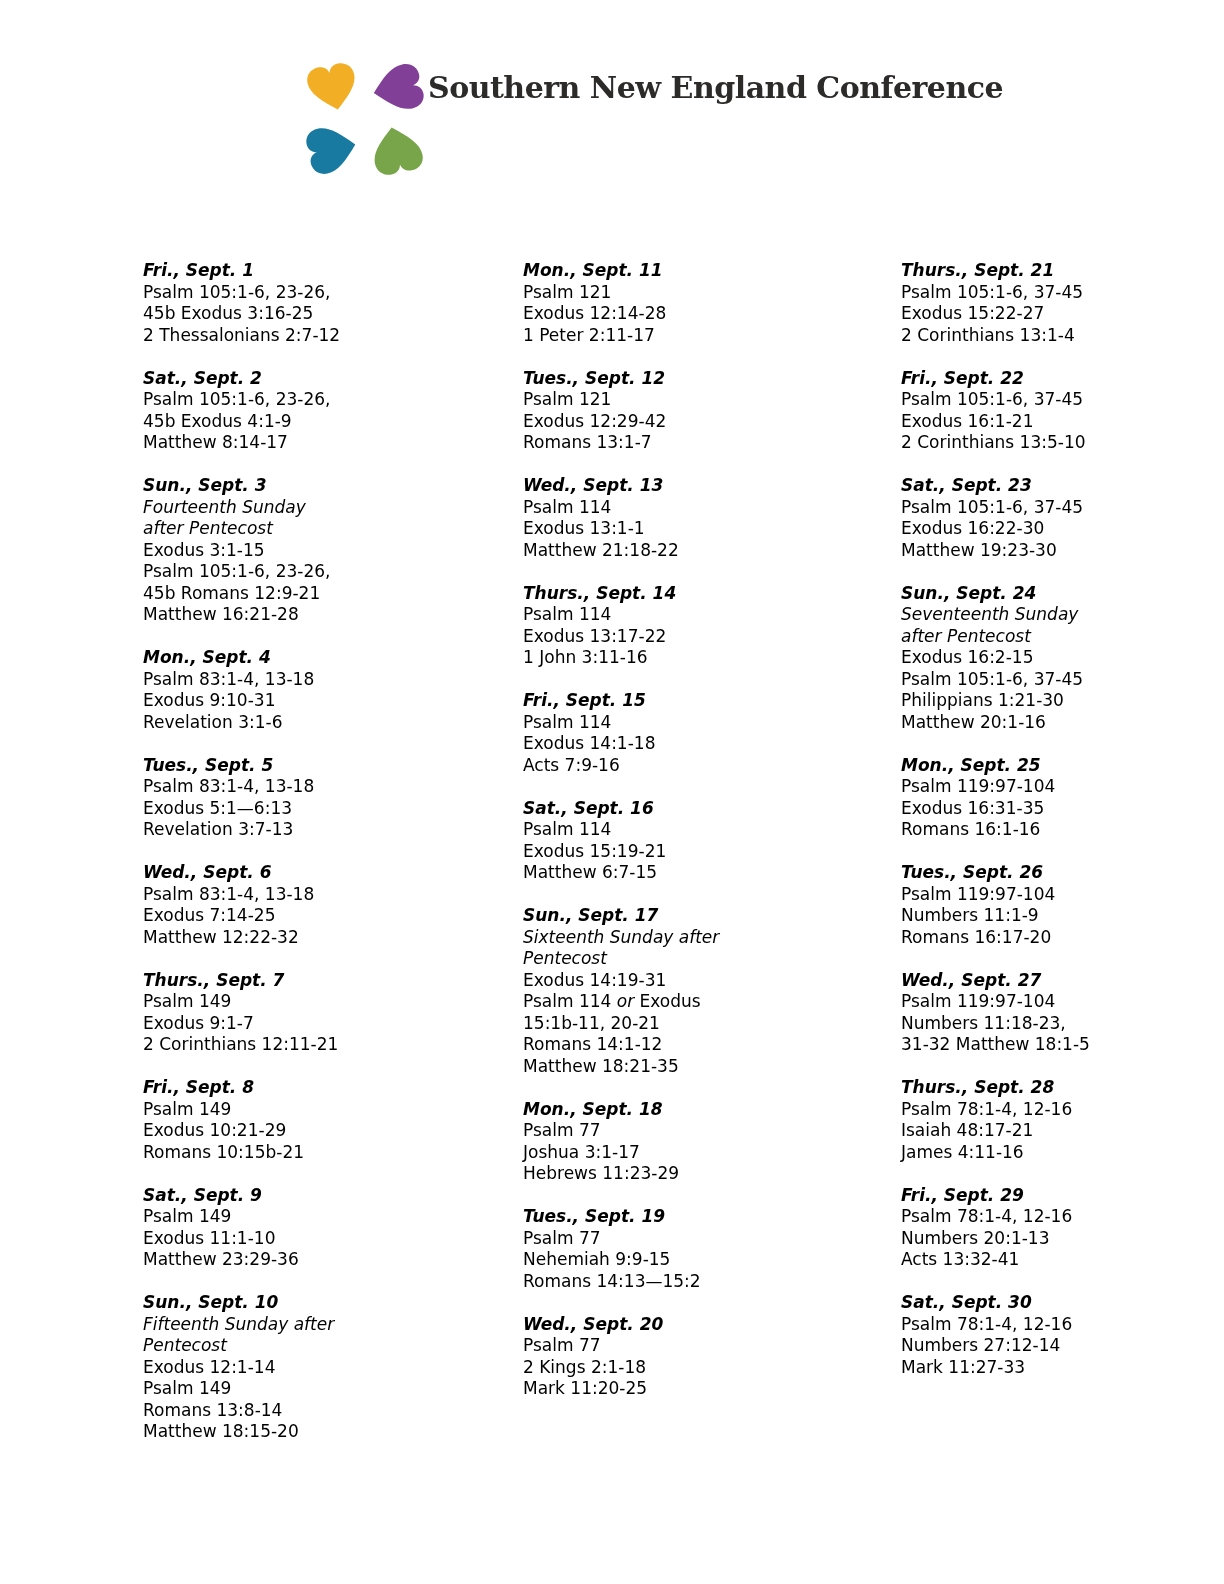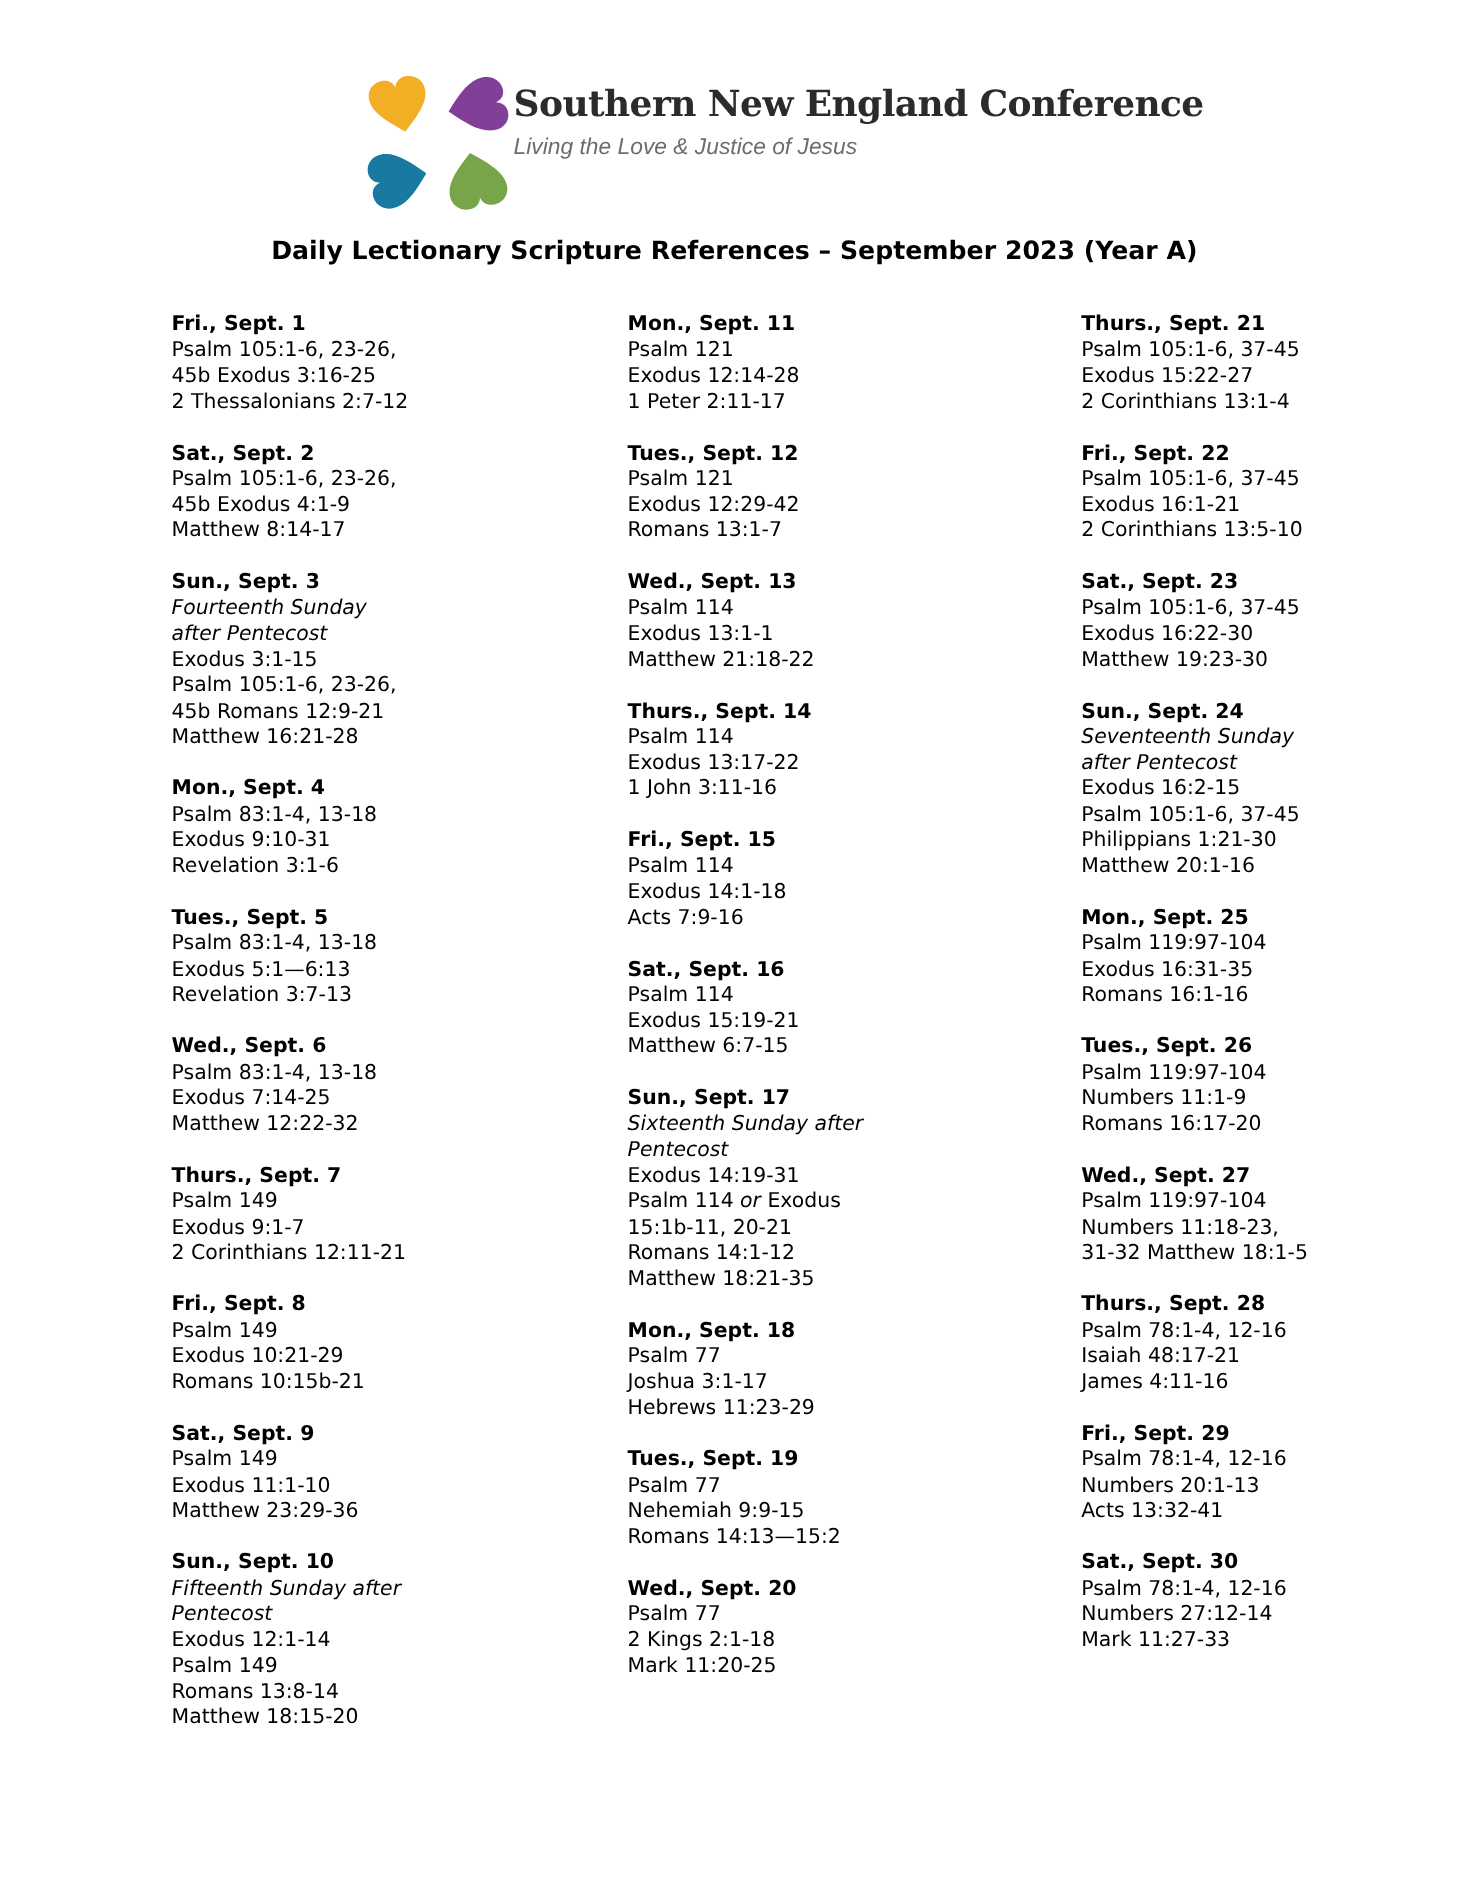--- a/index.html
+++ b/index.html
@@ -45,20 +45,21 @@
   
   .col { position: absolute; top: 260px; width: 360px; }
   .col1 { left: 143px; }
   .col2 { left: 523px; }
   .col3 { left: 901px; }
 
   .entry { margin-bottom: 21.5px; }
   .day {
     font-weight: bold; font-size: 17px; line-height: 21.5px;
     white-space: nowrap;
+    font-style: italic;
   }
   .line { font-size: 17px; line-height: 21.5px; white-space: nowrap; }
   .it { font-style: italic; }
 </style>
 </head>
 <body>
 
 <div class="page">
 
   <svg class="logo-hearts" viewBox="0 0 120 114" xmlns="http://www.w3.org/2000/svg">
@@ -66,24 +67,22 @@
       <path id="heart" d="M50 92 C 24 69, 6 51, 6 30 C 6 13, 19 4, 31 4 C 41 4, 48 10, 50 19 C 52 10, 59 4, 69 4 C 81 4, 94 13, 94 30 C 94 51, 76 69, 50 92 Z"></path>
     </defs>
     <use href="#heart" fill="#F2AE24" transform="translate(0,0) scale(0.55,0.52) rotate(-12,50,50)"></use>
     <use href="#heart" fill="#823F98" transform="translate(64,0) scale(0.56,0.52) rotate(78,50,50)"></use>
     <use href="#heart" fill="#1879A1" transform="translate(0,61) scale(0.55,0.53) rotate(258,50,50)"></use>
     <use href="#heart" fill="#78A44A" transform="translate(64,61) scale(0.56,0.53) rotate(168,50,50)"></use>
   </svg>
 
   <div class="logo-text">
     <div class="org-name">Southern New England Conference</div>
-    <div class="tagline">Living the Love &amp; Justice of Jesus</div>
   </div>
 
-  <div class="doc-title">Daily Lectionary Scripture References – September 2023 (Year A)</div>
 
   <div class="col col1">
       <div class="entry">
         <div class="day">Fri., Sept. 1</div>
         <div class="line">Psalm 105:1-6, 23-26,</div>
         <div class="line">45b Exodus 3:16-25</div>
         <div class="line">2 Thessalonians 2:7-12</div>
       </div>
       <div class="entry">
         <div class="day">Sat., Sept. 2</div>

